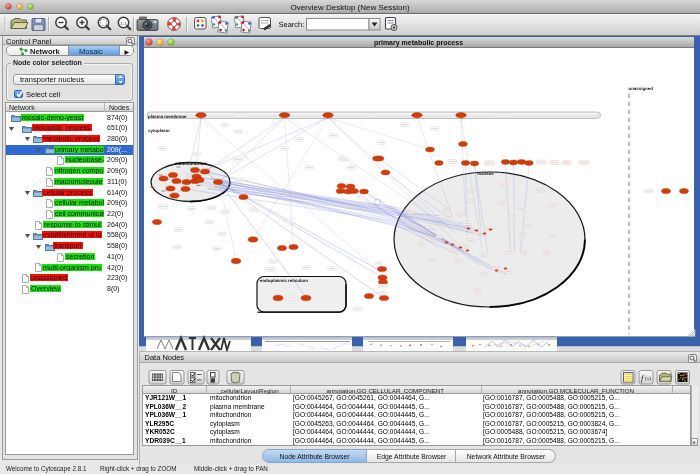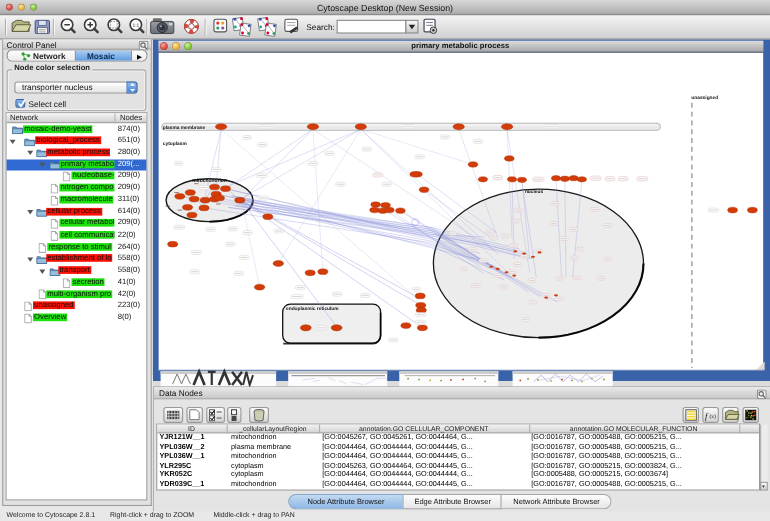--- a/index.html
+++ b/index.html
@@ -3,21 +3,21 @@
 *{margin:0;padding:0;box-sizing:border-box;} svg text{text-rendering:geometricPrecision;}
 html,body{width:700px;height:474px;overflow:hidden;}
 body{font-family:"Liberation Sans",sans-serif;background:#e8e8e8;position:relative;}
 .abs{position:absolute;}
 </style></head><body>
 
 <div class="abs" style="left:0;top:0;width:700px;height:14px;background:linear-gradient(#d8d8d8,#b3b3b3 85%,#a2a2a2);border-bottom:1px solid #6f6f6f;">
 <div class="abs" style="left:6px;top:4px;width:5.4px;height:5.4px;border-radius:50%;background:radial-gradient(circle at 35% 30%,#f8a9a4,#e3483e 60%,#b22b20);box-shadow:0 0 0 .5px #9d2d24;"></div>
 <div class="abs" style="left:17px;top:4px;width:5.4px;height:5.4px;border-radius:50%;background:radial-gradient(circle at 35% 30%,#fde5a9,#f0b73e 60%,#c7922a);box-shadow:0 0 0 .5px #ad841f;"></div>
 <div class="abs" style="left:28px;top:4px;width:5.4px;height:5.4px;border-radius:50%;background:radial-gradient(circle at 35% 30%,#d2f3a5,#85ca35 60%,#5d9d1d);box-shadow:0 0 0 .5px #5e8f1e;"></div>
-<div class="abs" style="left:0;top:2.5px;width:700px;text-align:center;font-size:8px;color:#111;">Cytoscape Desktop (New Session)</div>
+<div class="abs" style="left:0;top:2.5px;width:700px;text-align:center;font-size:8px;color:#111;">Overview Desktop (New Session)</div>
 </div>
 
 <svg class="abs" style="left:0;top:0;" width="700" height="40" viewBox="0 0 700 40">
 <defs>
 <linearGradient id="tbg" x1="0" y1="14" x2="0" y2="35" gradientUnits="userSpaceOnUse">
         <stop offset="0" stop-color="#f4f4f4"></stop>
         <stop offset="1" stop-color="#cfcfcf"></stop>
       </linearGradient>
 <linearGradient id="camg" x1="0" y1="19" x2="0" y2="31" gradientUnits="userSpaceOnUse">
         <stop offset="0" stop-color="#9aa0a8"></stop>
@@ -152,21 +152,21 @@
 <div class="abs" style="left:62px;top:0;width:51px;height:11px;border-right:1px solid #8e8e8e;background:linear-gradient(#a9ccf2,#5e9ce2 85%,#4f90dc);"></div>
 <div class="abs" style="left:113px;top:0;width:15px;height:11px;background:linear-gradient(#fdfdfd,#e8e8e8);"></div>
 <svg class="abs" style="left:12px;top:1.5px" width="9" height="9" viewBox="0 0 9 9">
       <circle cx="2" cy="2" r="1.5" fill="#2ca02c"></circle>
       <circle cx="7" cy="3.5" r="1.5" fill="#2ca02c"></circle>
       <circle cx="3.5" cy="7" r="1.5" fill="#2ca02c"></circle>
       <line x1="2" y1="2" x2="7" y2="3.5" stroke="#2ca02c" stroke-width="0.7"></line>
       <line x1="2" y1="2" x2="3.5" y2="7" stroke="#2ca02c" stroke-width="0.7"></line>
     </svg>
 <div class="abs" style="left:23px;top:1.5px;font-size:7.5px;font-weight:bold;color:#222;">Network</div>
-<div class="abs" style="left:72px;top:1.5px;font-size:7.5px;font-weight:bold;color:#0c2a50;">Mosaic</div>
+<div class="abs" style="left:72px;top:1.5px;font-size:7.5px;font-weight:normal;color:#0c2a50;">Mosaic</div>
 <div class="abs" style="left:117.5px;top:2px;font-size:6px;color:#000;">▶</div>
 </div>
 
 <div class="abs" style="left:6px;top:63px;width:127px;height:38px;border:1px solid #ababab;border-radius:3px;box-shadow:inset 0 0 0 1px #f3f3f3;"></div>
 <div class="abs" style="left:11px;top:59px;font-size:7px;font-weight:bold;color:#222;background:#e2e2e2;padding:0 2px;">Node color selection</div>
 
 <div class="abs" style="left:13px;top:73.5px;width:112px;height:11.5px;background:linear-gradient(#ffffff,#e4e4e4);border:1px solid #9a9a9a;border-radius:3px;"></div>
 <div class="abs" style="left:20px;top:75px;font-size:7.5px;color:#111;">transporter nucleus</div>
 <div class="abs" style="left:115px;top:73.5px;width:10px;height:11.5px;background:linear-gradient(#8cbcf0,#4584d8);border:1px solid #3a6cb4;border-radius:0 3px 3px 0;"></div>
 <svg class="abs" style="left:116.5px;top:75px" width="7" height="9" viewBox="0 0 7 9">

